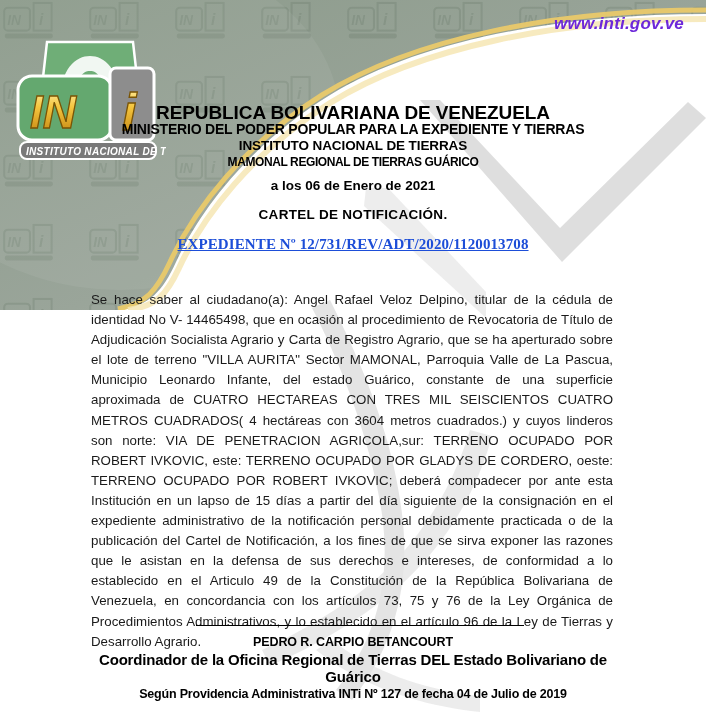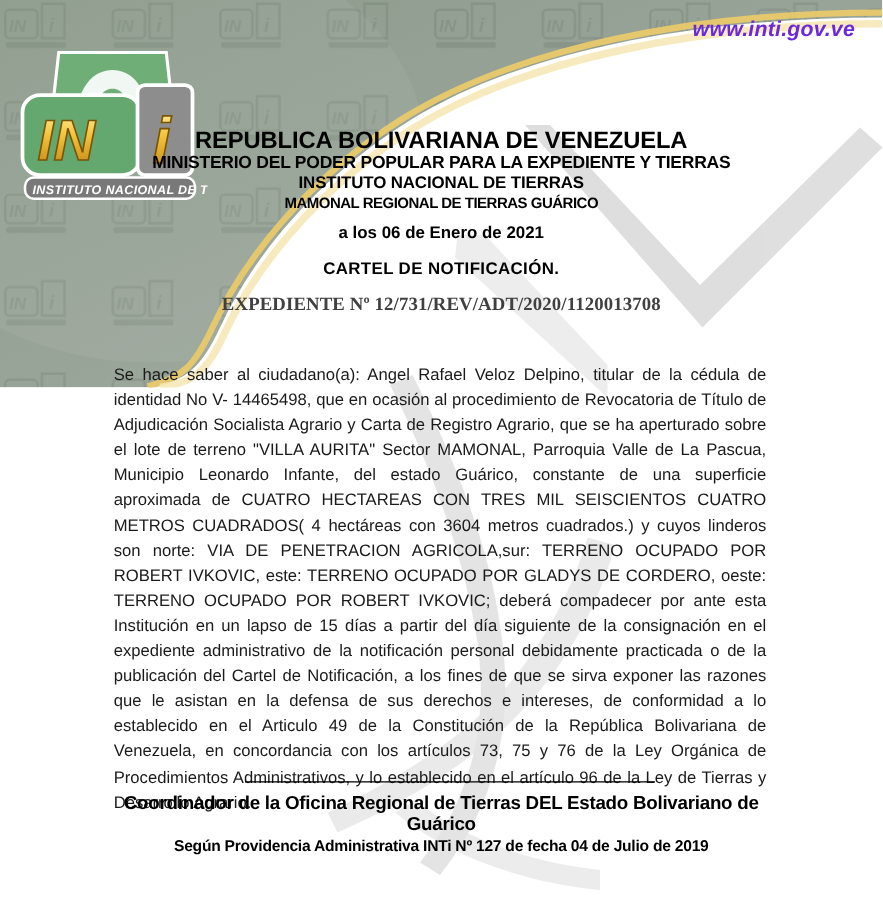--- a/index.html
+++ b/index.html
@@ -107,22 +107,23 @@
     letter-spacing: 0.3px;
   }
   #expediente {
     position: absolute;
     left: 0; top: 236px;
     width: 706px;
     text-align: center;
     font-family: "Liberation Serif", serif;
     font-size: 15px;
     font-weight: bold;
-    color: #404040;
+    color: #1d4ed8;
     letter-spacing: 0.1px;
+    text-decoration: underline;
   }
 
   #body-text {
     position: absolute;
     left: 91px;
     top: 290px;
     width: 522px;
     text-align: justify;
     text-justify: inter-word;
     font-size: 13.3px;
@@ -243,18 +244,19 @@
     </div>
 
     <div id="date-line">a los 06 de Enero de 2021</div>
     <div id="cartel-title">CARTEL DE NOTIFICACIÓN.</div>
     <div id="expediente">EXPEDIENTE Nº 12/731/REV/ADT/2020/1120013708</div>
 
     <div id="body-text">Se hace saber al ciudadano(a): Angel Rafael Veloz Delpino, titular de la cédula de identidad No V- 14465498, que en ocasión al procedimiento de Revocatoria de Título de Adjudicación Socialista Agrario y Carta de Registro Agrario, que se ha aperturado sobre el lote de terreno "VILLA AURITA" Sector MAMONAL, Parroquia Valle de La Pascua, Municipio Leonardo Infante, del estado Guárico, constante de una superficie aproximada de CUATRO HECTAREAS CON TRES MIL SEISCIENTOS CUATRO METROS CUADRADOS( 4 hectáreas con 3604 metros cuadrados.) y cuyos linderos son norte: VIA DE PENETRACION AGRICOLA,sur: TERRENO OCUPADO POR ROBERT IVKOVIC, este: TERRENO OCUPADO POR GLADYS DE CORDERO, oeste: TERRENO OCUPADO POR ROBERT IVKOVIC; deberá compadecer por ante esta Institución en un lapso de 15 días a partir del día siguiente de la consignación en el expediente administrativo de la notificación personal debidamente practicada o de la publicación del Cartel de Notificación, a los fines de que se sirva exponer las razones que le asistan en la defensa de sus derechos e intereses, de conformidad a lo establecido en el Articulo 49 de la Constitución de la República Bolivariana de Venezuela, en concordancia con los artículos 73, 75 y 76 de la Ley Orgánica de Procedimientos Administrativos, y lo establecido en el artículo 96 de la Ley de Tierras y Desarrollo Agrario.</div>
 
     <div id="sig-rule"></div>
     <div id="signature">
+      <div class="sig-name">PEDRO R. CARPIO BETANCOURT</div>
       <div class="sig-role">Coordinador de la Oficina Regional de Tierras DEL Estado Bolivariano de Guárico</div>
       <div class="sig-prov">Según Providencia Administrativa  INTi Nº 127 de  fecha 04 de Julio de 2019</div>
     </div>
 
   </div>
 </div>
 
 </body></html>

